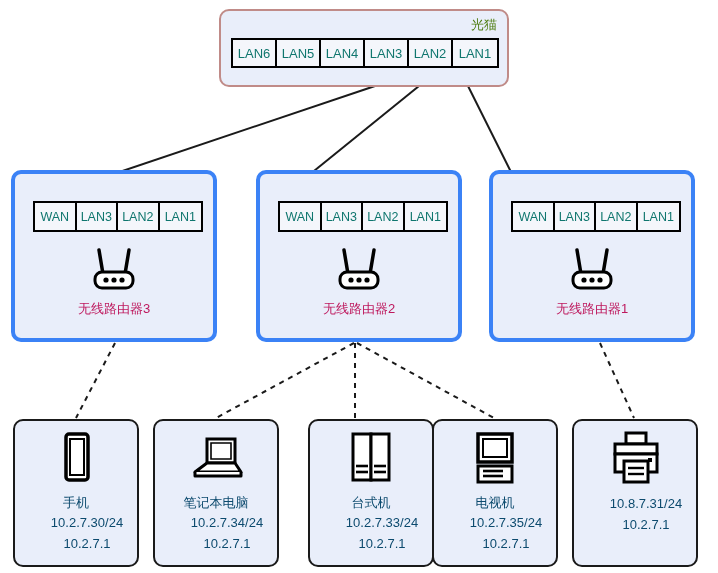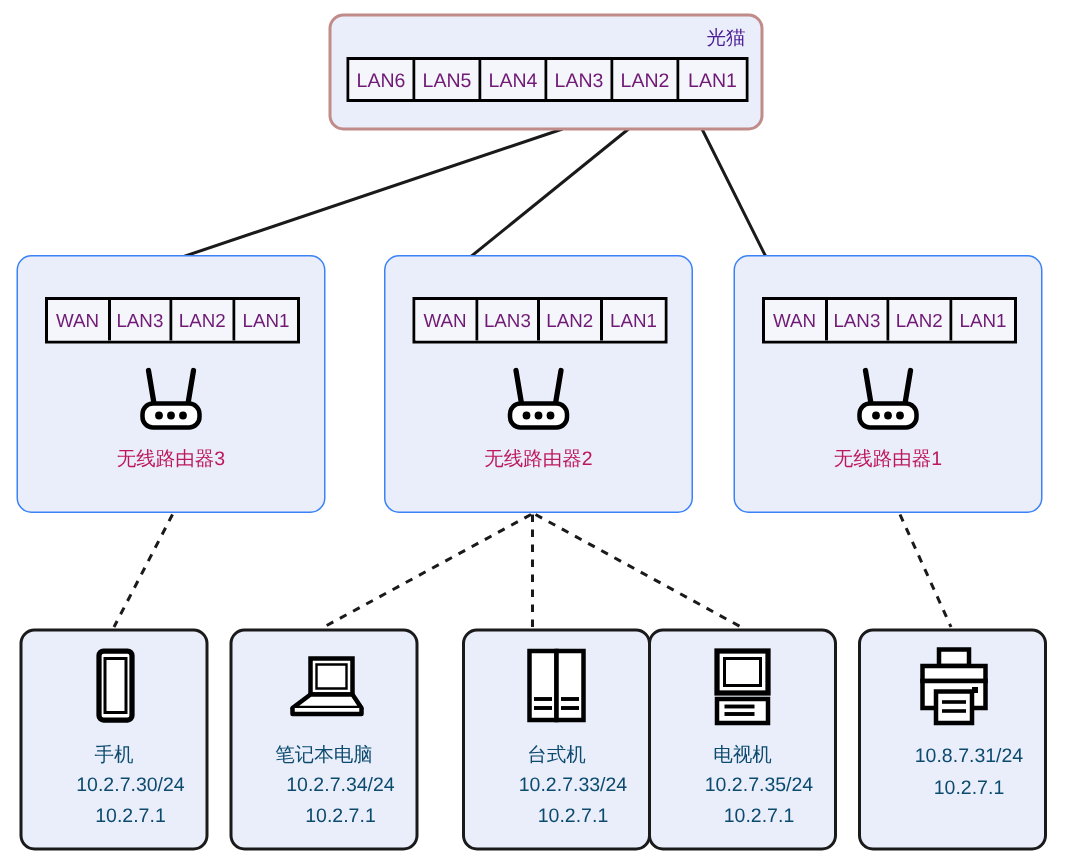--- a/index.html
+++ b/index.html
@@ -38,57 +38,57 @@
     background: #e9eefa;
     border: 2px solid #c08b88;
     border-radius: 10px;
     box-sizing: border-box;
   }
   .modem-title {
     position: absolute;
     right: 10px;
     top: 5px;
     font-size: 13px;
-    color: #4c1d95;
+    color: #4d7c0f;
     white-space: nowrap;
   }
   .port-row {
     position: absolute;
     display: flex;
     box-sizing: border-box;
     border: 2px solid #000000;
     background: #f4f6fb;
   }
   .port-cell {
     box-sizing: border-box;
     border-right: 2px solid #000000;
     display: flex;
     align-items: center;
     justify-content: center;
     font-size: 13px;
-    color: #701a75;
+    color: #0f766e;
     background: #f4f6fb;
   }
   .port-cell:last-child { border-right: none; }
 
   .modem .port-row {
     left: 10px;
     top: 27px;
     width: 268px;
     height: 30px;
   }
   .modem .port-cell { width: 44.66px; }
 
   
   .router {
     position: absolute;
     width: 206px;
     height: 172px;
     background: #e9eefa;
-    border: 1px solid #3b82f6;
+    border: 4px solid #3b82f6;
     border-radius: 10px;
     box-sizing: border-box;
   }
   .router .port-row {
     left: 18px;
     top: 27px;
     width: 170px;
     height: 31px;
   }
   .router .port-cell { width: 42.5px; font-size: 12.5px; }

